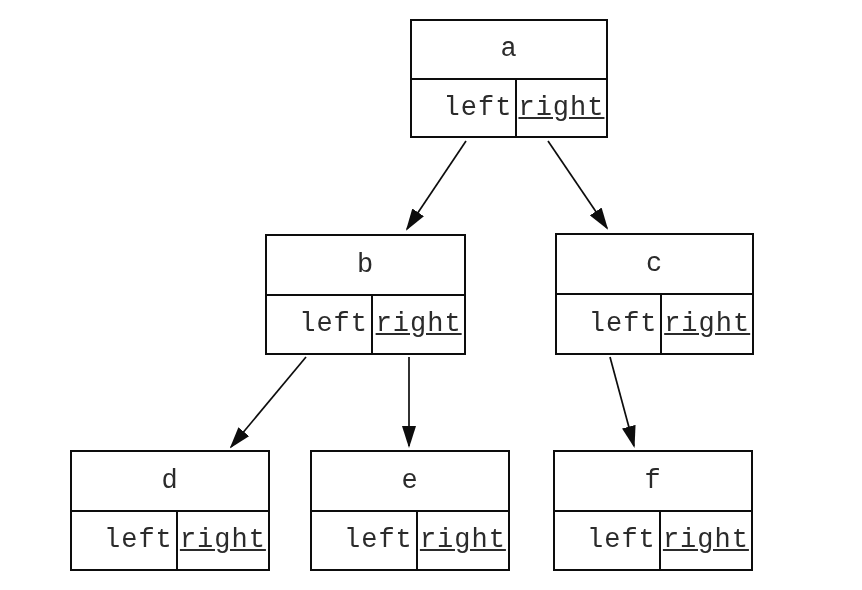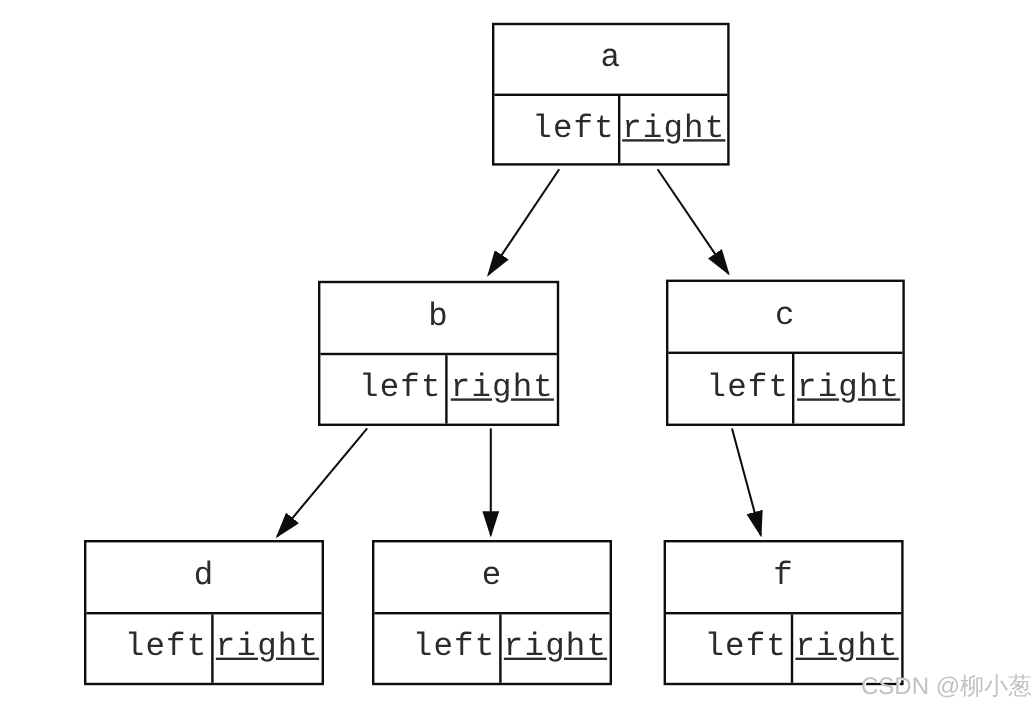--- a/index.html
+++ b/index.html
@@ -132,14 +132,13 @@
       </div>
       <div class="node" style="left: 553px; top: 450px; width: 200px; height: 121px;">
         <div class="cell-top">f</div>
         <div class="row">
           <div class="cell-left">left</div>
           <div class="cell-right">right</div>
         </div>
       </div>
     </div>
 
-  <div class="watermark">CSDN @柳小葱</div>
 </div>
 
 </body></html>

